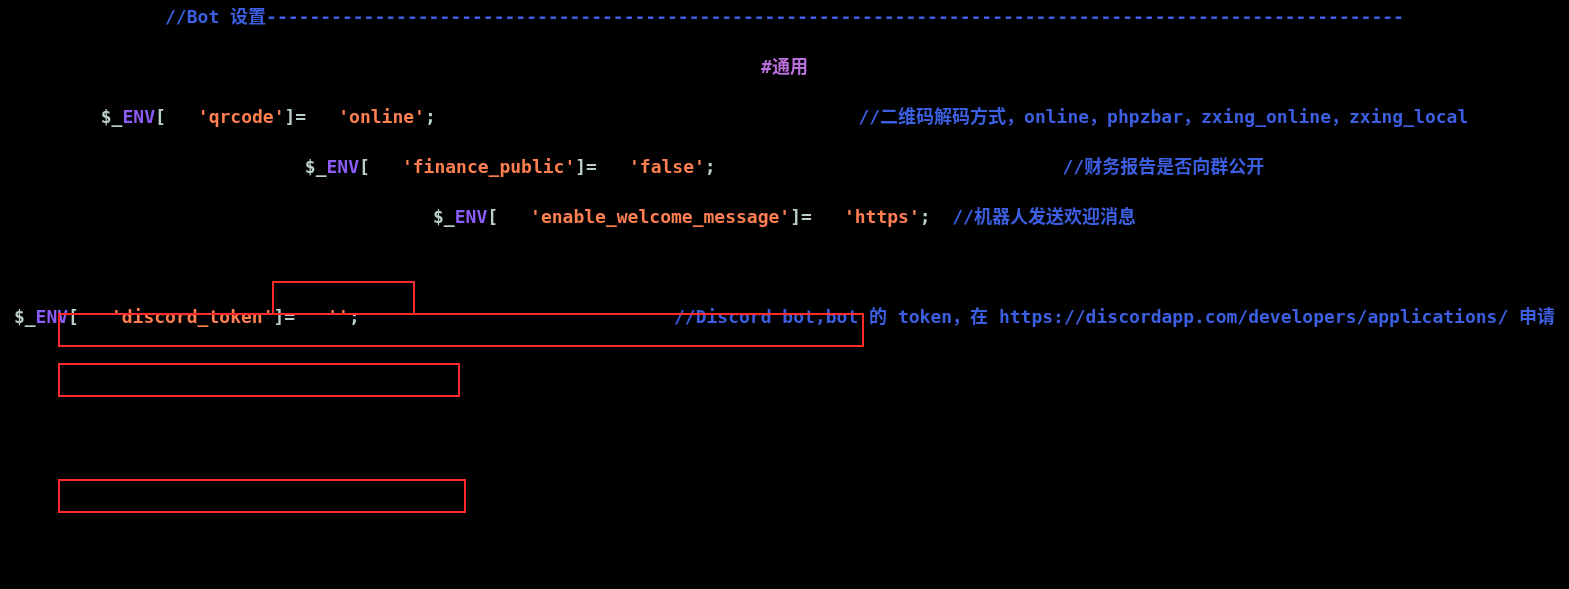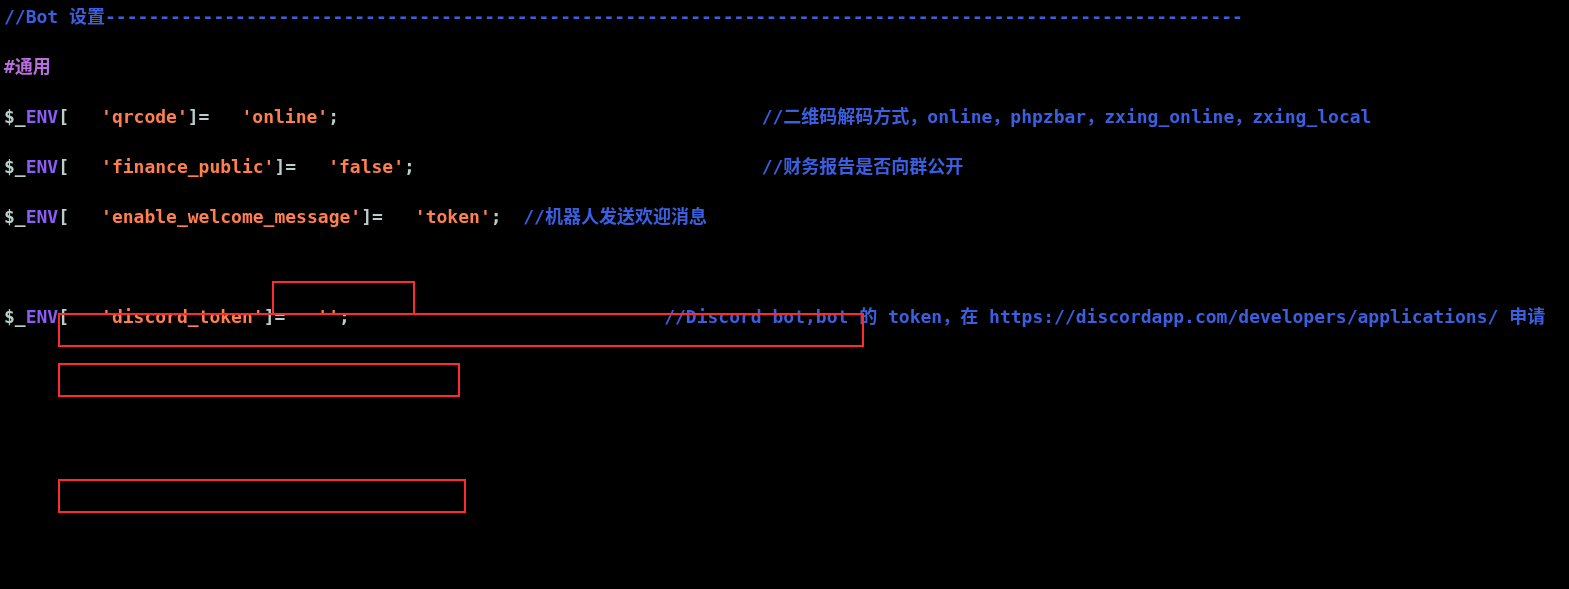--- a/index.html
+++ b/index.html
@@ -20,37 +20,37 @@
     color: #ccc;
     font-weight: 600;
   }        
   .env  { color: #8b5cf6; }        
   .dol  { color: #b9cFcb; }
   .br   { color: #b9cFcb; }        
   .str  { color: #ff7f50; margin-left: 32px; }        
   .cmt  { color: #3b5fe0; }
   .purple { color: #b96fdc; margin-top: 20px; }
 
-  .line { display:block; }
+  .line { display:block;text-align:center; }
 
   
   .box {
     position: absolute;
     border: 2px solid #ff2a2a;
     pointer-events: none;
   }
 </style>
 </head>
 <body>
 
 <pre class="code"><span class="line"><span class="cmt">//Bot 设置</span><span class="cmt">---------------------------------------------------------------------------------------------------------</span></span>
 <span class="line"><span class="purple">#通用</span></span>
 <span class="line"><span class="dol">$_</span><span class="env">ENV</span><span class="br">[</span><span class="str">'<span>qrcode</span>'</span><span class="br">]=</span><span class="str">'<span>online</span>'</span><span class="br">;</span>                                       <span class="cmt">//二维码解码方式，online，phpzbar，zxing_online，zxing_local</span></span>
 <span class="line"><span class="dol">$_</span><span class="env">ENV</span><span class="br">[</span><span class="str">'<span>finance_public</span>'</span><span class="br">]=</span><span class="str">'<span>false</span>'</span><span class="br">;</span>                                <span class="cmt">//财务报告是否向群公开</span></span>
-<span class="line"><span class="dol">$_</span><span class="env">ENV</span><span class="br">[</span><span class="str">'<span>enable_welcome_message</span>'</span><span class="br">]=</span><span class="str">'<span>token</span>'</span><span class="br">;</span>  <span class="cmt">//机器人发送欢迎消息</span></span>
+<span class="line"><span class="dol">$_</span><span class="env">ENV</span><span class="br">[</span><span class="str">'<span>enable_welcome_message</span>'</span><span class="br">]=</span><span class="str">'<span>https</span>'</span><span class="br">;</span>  <span class="cmt">//机器人发送欢迎消息</span></span>
 <span class="line">&nbsp;</span>
 <span class="line"><span class="dol">$_</span><span class="env">ENV</span><span class="br">[</span><span class="str">'<span>discord_token</span>'</span><span class="br">]=</span><span class="str">'<span></span>'</span><span class="br">;</span>                             <span class="cmt">//Discord bot,bot 的 token，在 https://discordapp.com/developers/applications/ 申请</span></span>
 <span class="line">&nbsp;</span>
 <span class="line">&nbsp;</span>
 
 
 
 
 
 

